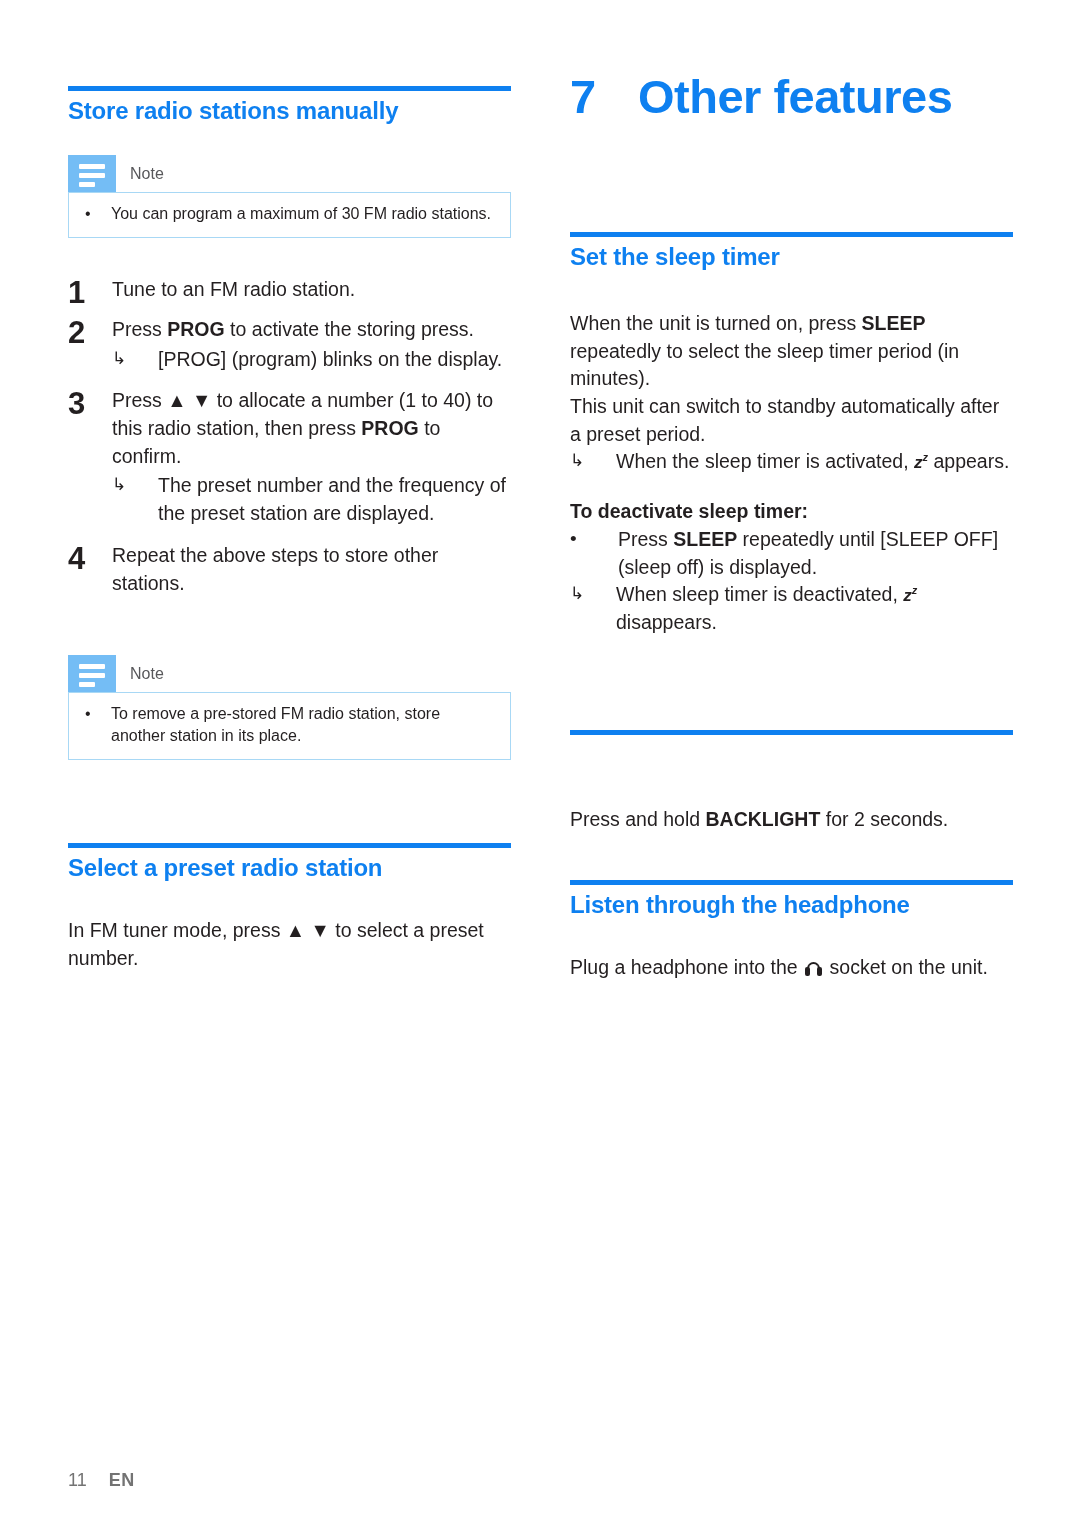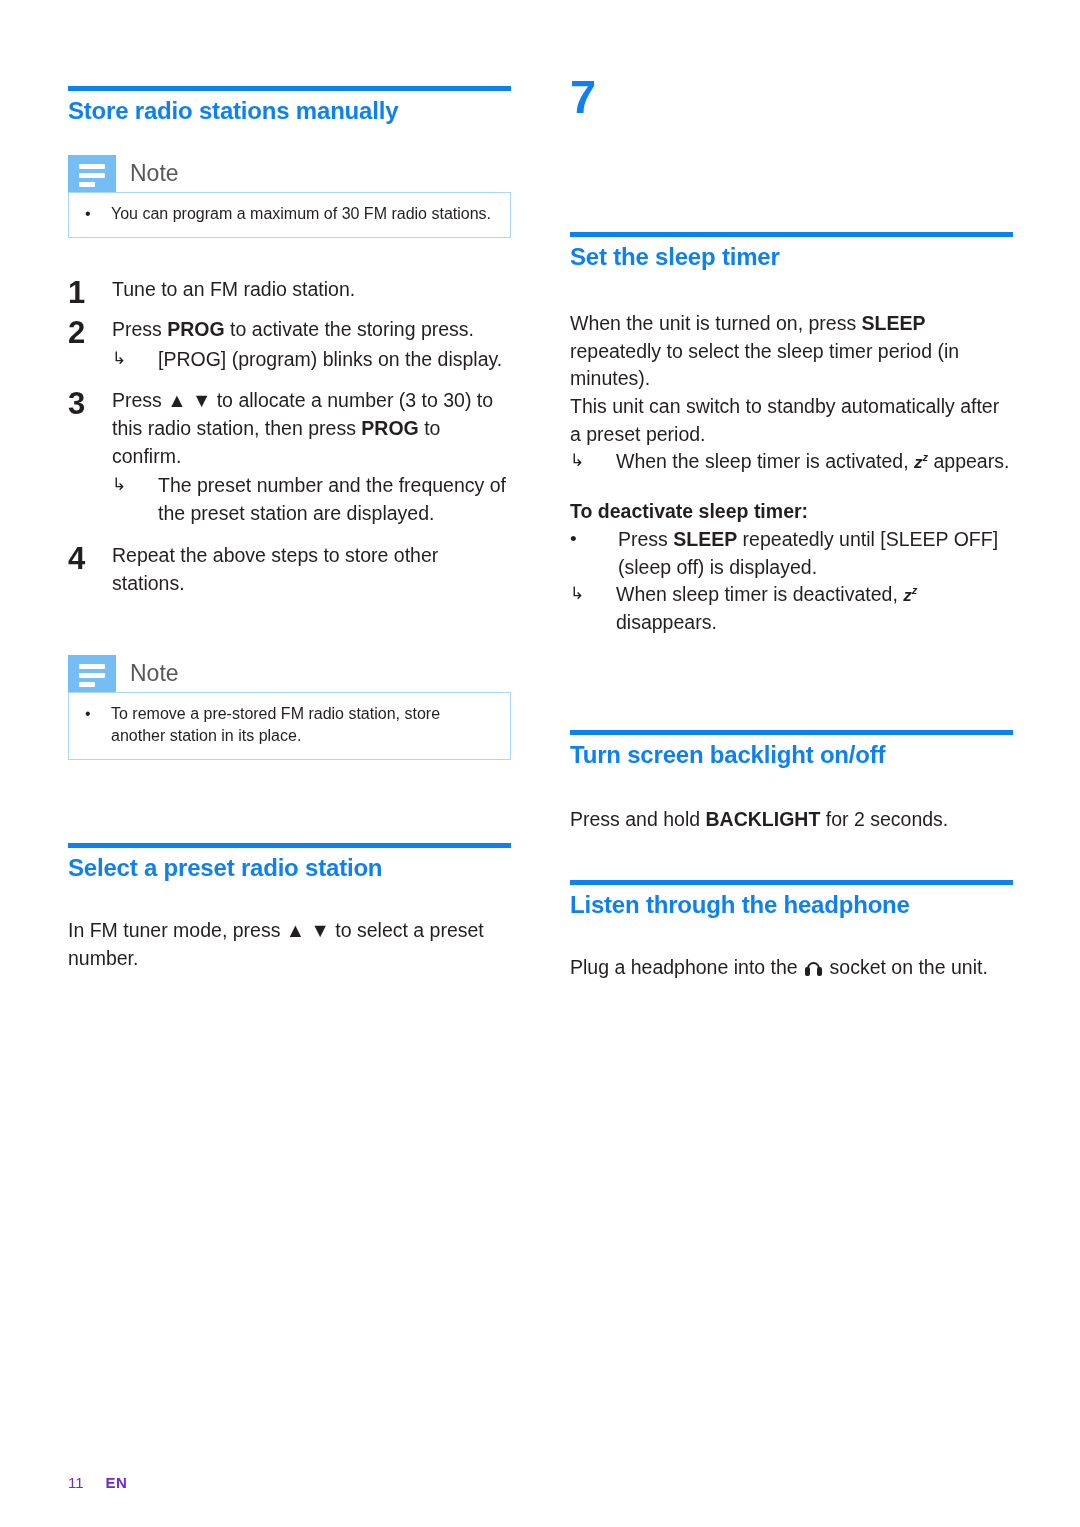--- a/index.html
+++ b/index.html
@@ -93,21 +93,21 @@
     left: 11px;
     background: #ffffff;
     height: 5px;
     border-radius: 1px;
     display: block;
   }
   .note-icon i:nth-child(1) { top: 9px;  width: 26px; }
   .note-icon i:nth-child(2) { top: 18px; width: 26px; }
   .note-icon i:nth-child(3) { top: 27px; width: 16px; }
   .note-label {
-    font-size: 23px;
+    font-size: 16px;
     color: #58585b;
     padding-left: 14px;
     align-self: center;
     line-height: 1;
   }
   .note-body {
     border: 1px solid #a8d8f5;
     box-sizing: border-box;
     width: 100%;
     padding: 10px 12px 12px 12px;
@@ -204,22 +204,22 @@
   .hp-icon .earL { left: 0; }
   .hp-icon .earR { right: 0; }
 
   
   .footer {
     position: absolute;
     left: 68px;
     bottom: 36px;
     display: flex;
     align-items: baseline;
-    font-size: 15px;
-    color: #6d28d9;
+    font-size: 18px;
+    color: #737373;
   }
   .footer .pg { font-weight: normal; margin-right: 22px; }
   .footer .lang { font-weight: bold; letter-spacing: 0.5px; }
 </style>
 </head>
 <body>
 
 <div class="page">
 
   <div class="col col-left">
@@ -262,21 +262,21 @@
           <div class="result" style="margin-top:2px;">
             <span class="arrow">↳</span>
             <span class="rtext">[PROG] (program) blinks on the display.</span>
           </div>
         </div>
       </div>
 
       <div class="step" style="margin-top:14px;">
         <div class="step-num">3</div>
         <div class="step-body">
-          <span>Press ▲ ▼ to allocate a number (3 to 30) to this radio station, then press </span><b>PROG</b><span> to confirm.</span>
+          <span>Press ▲ ▼ to allocate a number (1 to 40) to this radio station, then press </span><b>PROG</b><span> to confirm.</span>
           <div class="result" style="margin-top:2px;">
             <span class="arrow">↳</span>
             <span class="rtext">The preset number and the frequency of the preset station are displayed.</span>
           </div>
         </div>
       </div>
 
       <div class="step" style="margin-top:14px;">
         <div class="step-num">4</div>
         <div class="step-body">
@@ -308,20 +308,21 @@
     </div>
 
     <p class="body-text" style="position:absolute; top:917px; left:0; width:443px;">In FM tuner mode, press ▲ ▼ to select a preset number.</p>
 
   </div>
 
   <div class="col col-right">
 
     <div class="chapter" style="position:absolute; top:72px; left:0; width:460px;">
       <span class="chapter-num">7</span>
+      <span class="chapter-text">Other features</span>
     </div>
 
     <div class="section" style="position:absolute; top:232px; left:0; width:443px;">
       <div class="section-rule"></div>
       <div class="section-title">Set the sleep timer</div>
     </div>
 
     <div style="position:absolute; top:310px; left:0; width:443px;">
       <p class="body-text" style="margin:0;">
         <span>When the unit is turned on, press </span><b>SLEEP</b><span> repeatedly to select the sleep timer period (in minutes).</span>
@@ -340,21 +341,20 @@
       </div>
 
       <div class="result">
         <span class="arrow">↳</span>
         <span class="rtext"><span>When sleep timer is deactivated, </span><span class="sup"><span>z</span><sup>z</sup></span><span> disappears.</span></span>
       </div>
     </div>
 
     <div class="section" style="position:absolute; top:730px; left:0; width:443px;">
       <div class="section-rule"></div>
-      <div class="section-title">Turn screen backlight on/off</div>
     </div>
 
     <p class="body-text" style="position:absolute; top:806px; left:0; width:443px; margin:0;">
       <span>Press and hold </span><b>BACKLIGHT</b><span> for 2 seconds.</span>
     </p>
 
     <div class="section" style="position:absolute; top:880px; left:0; width:443px;">
       <div class="section-rule"></div>
       <div class="section-title">Listen through the headphone</div>
     </div>

